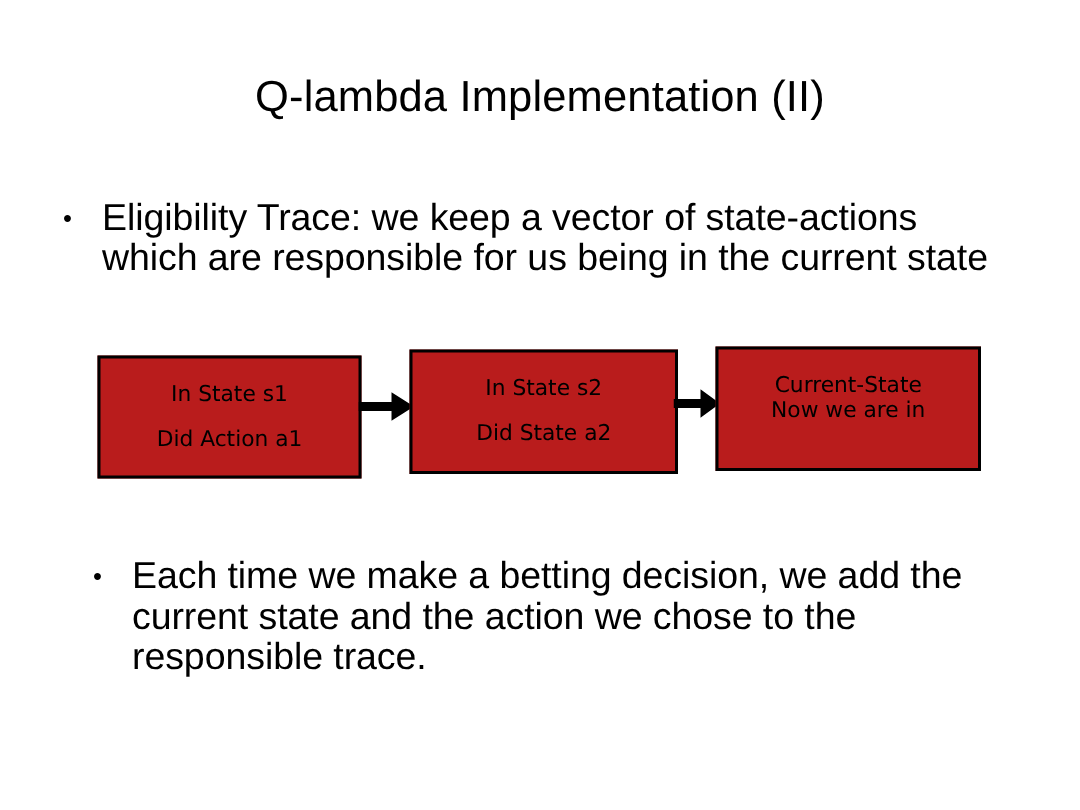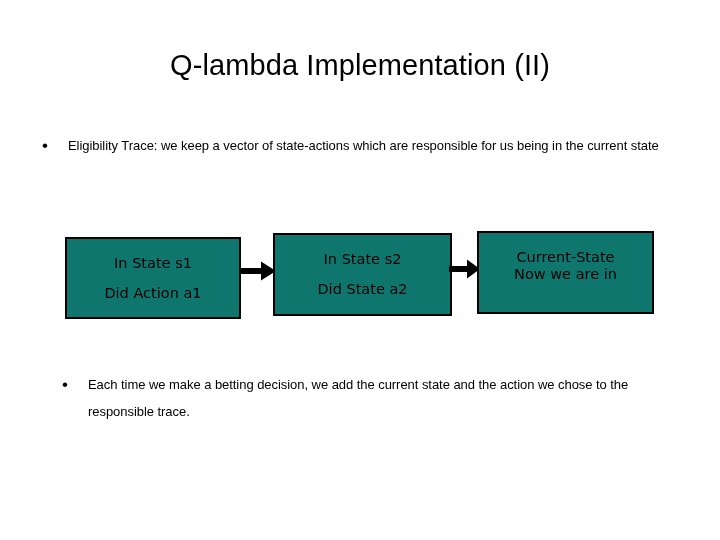--- a/index.html
+++ b/index.html
@@ -52,21 +52,21 @@
   }
   .bullet-marker {
     flex: 0 0 auto;
     font-size: 19px;
     line-height: 27px;
     width: 26px;
     text-align: left;
   }
   .bullet-text {
     flex: 1 1 auto;
-    font-size: 13px;
+    font-size: 25px;
     line-height: 27px;
     letter-spacing: -0.05px;
   }
 
   #bullet-1 {
     left: 42px;
     top: 132px;
     width: 636px;
   }
   #bullet-1 .bullet-marker { font-size: 17px; }
@@ -83,21 +83,21 @@
     position: absolute;
     left: 0;
     top: 0;
     width: 720px;
     height: 540px;
     pointer-events: none;
   }
 
   .flow-box {
     position: absolute;
-    background: #0f766e;
+    background: #b91c1c;
     border: 2px solid #000000;
     box-sizing: border-box;
     display: flex;
     flex-direction: column;
     align-items: center;
     justify-content: center;
     font-family: "DejaVu Sans", sans-serif;
     color: #000000;
     pointer-events: auto;
   }

